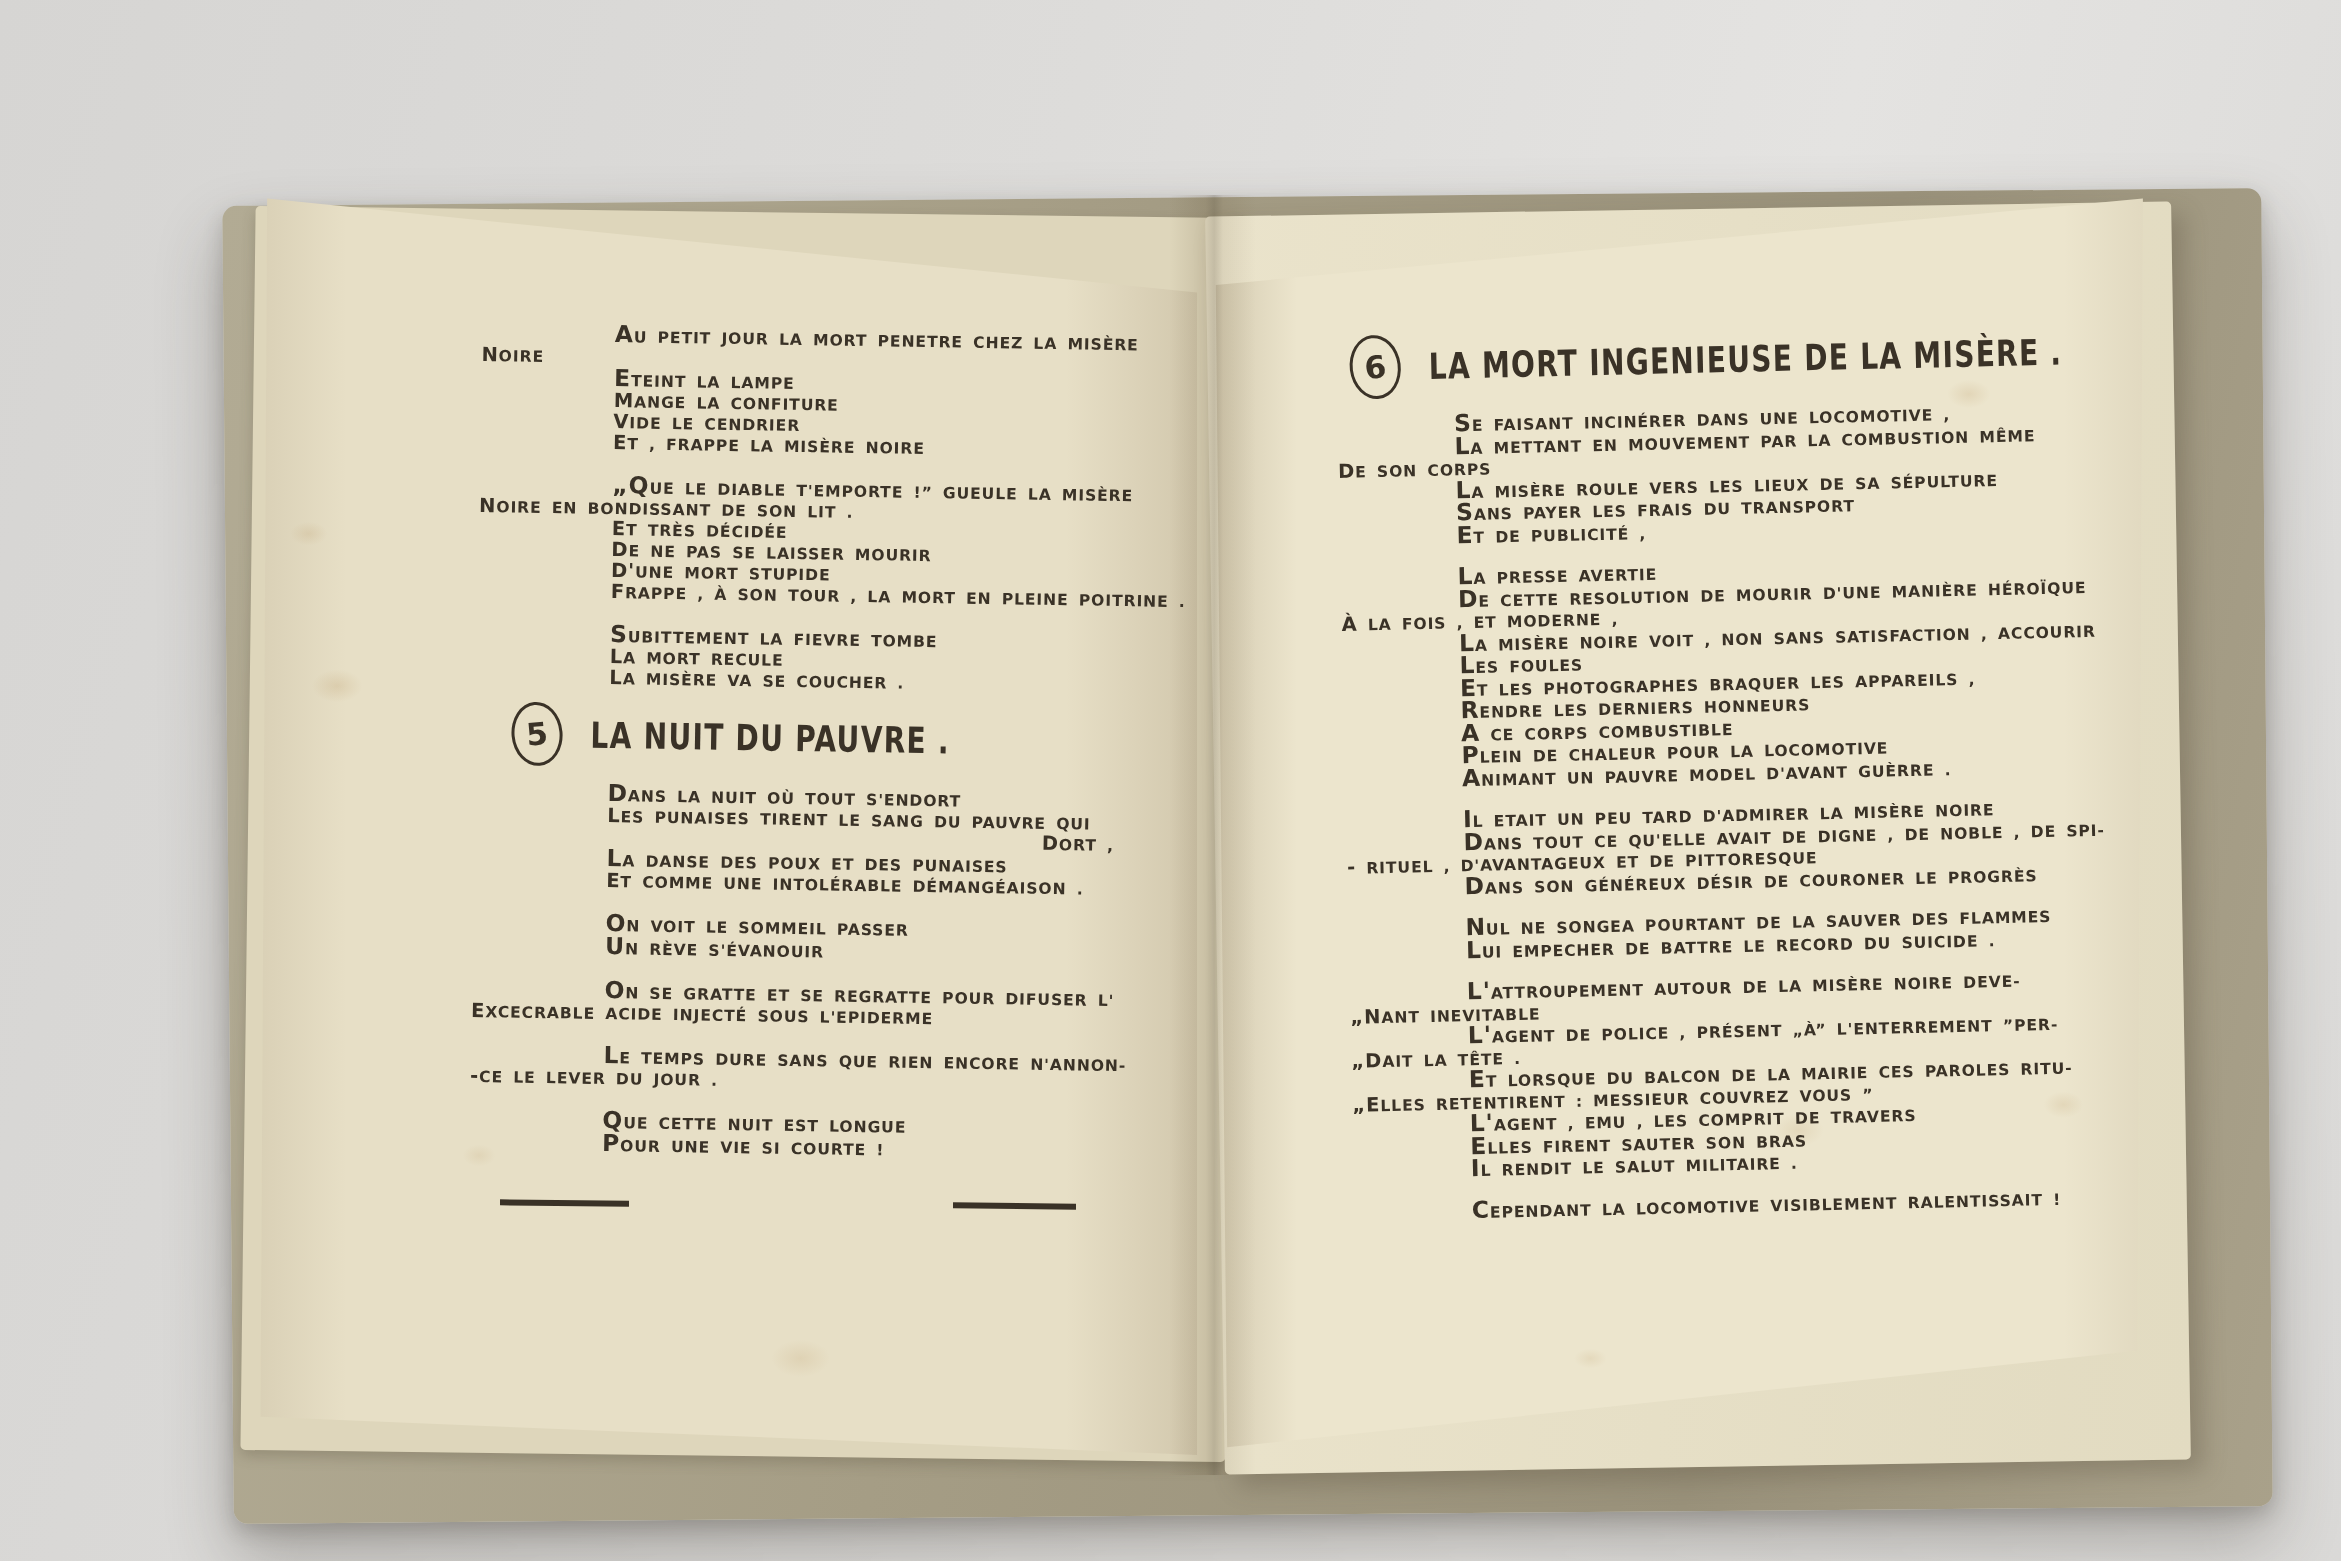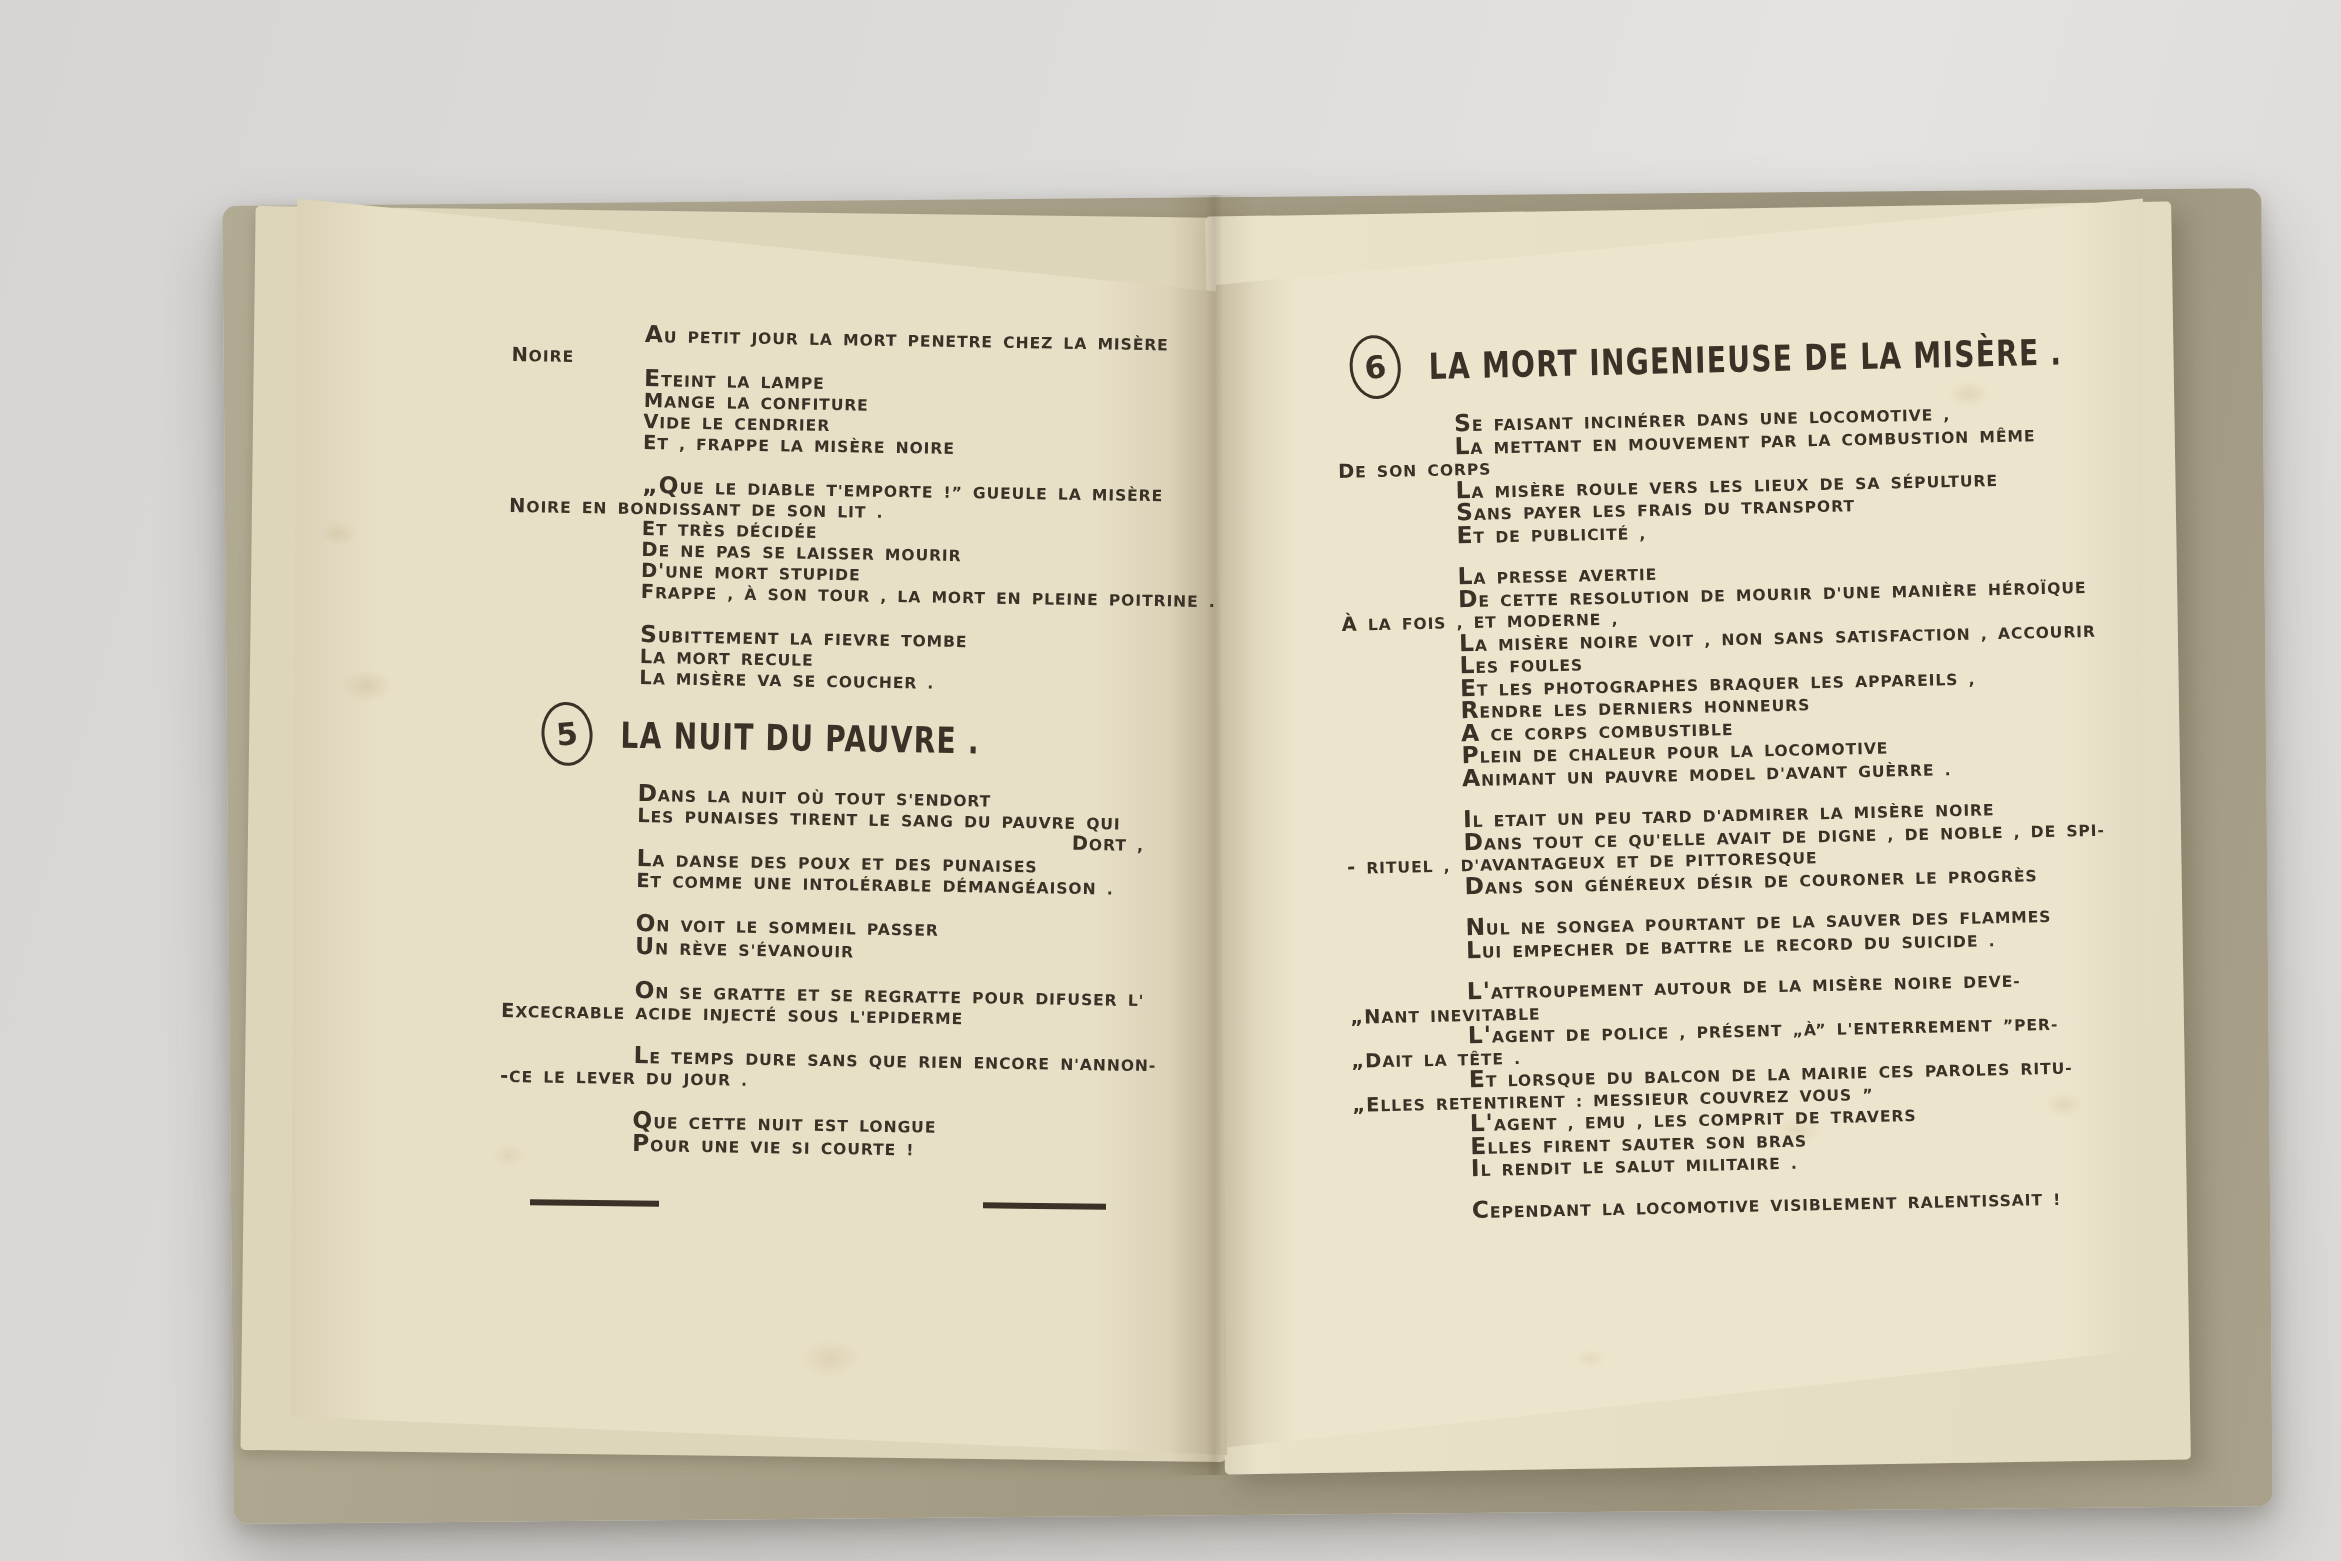--- a/index.html
+++ b/index.html
@@ -13,21 +13,21 @@
     box-shadow:0 33px 66px rgba(60,55,45,.33),0 7.8px 19px rgba(60,55,45,.22);}
 
   
   .under-left{position:absolute;left:248px;top:212px;width:985px;height:1244px;border-radius:4.7px;
     background:#ded6bb;transform:rotate(0.7deg);box-shadow:0 6.2px 12.5px rgba(80,70,50,.25);}
   .under-right{position:absolute;left:1215px;top:209px;width:966px;height:1258px;border-radius:4.7px;
     background:linear-gradient(95deg,#eae3cb,#e2dbc1);transform:rotate(-0.9deg);
     box-shadow:12.5px 12.5px 23.4px rgba(80,70,50,.28);}
 
   .page{position:absolute;top:191px;width:946px;height:1269px;}
-  .page-left{left:282px;background-color:#e7dfc6;
+  .page-left{left:252px;background-color:#e7dfc6;
     clip-path:polygon(1.6% 0.6%,99.9% 8%,99.9% 99.6%,0.9% 96.6%);
     background-image:
       radial-gradient(ellipse 36px 23.4px at 9% 39%,rgba(165,120,55,.16),transparent 70%),
       radial-gradient(ellipse 26.5px 17px at 6% 27%,rgba(165,120,55,.13),transparent 70%),
       radial-gradient(ellipse 42px 26.5px at 58% 92%,rgba(165,120,55,.12),transparent 70%),
       radial-gradient(ellipse 23.4px 15.6px at 24% 76%,rgba(165,120,55,.10),transparent 70%),
       linear-gradient(to right,rgba(110,90,55,.12),rgba(110,90,55,0) 10%,rgba(110,90,55,0) 86%,rgba(110,90,55,.18));}
   .page-right{left:1212px;background-color:#ece5cd;
     clip-path:polygon(0.4% 7.4%,98.4% 0.6%,97.8% 91.4%,1.6% 99%);
     background-image:

